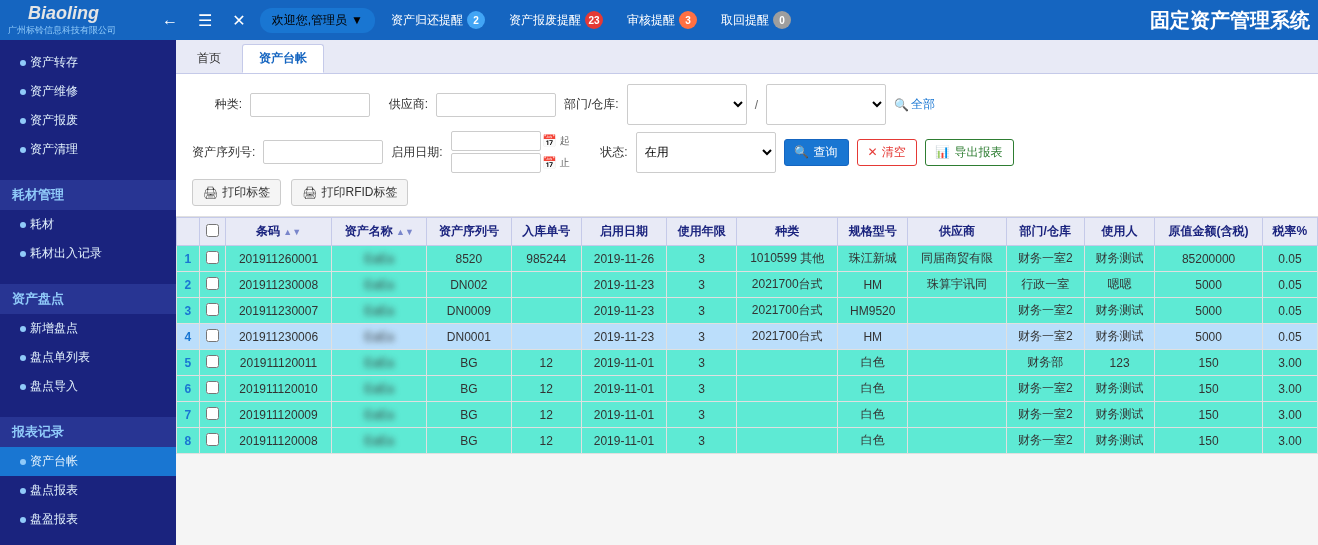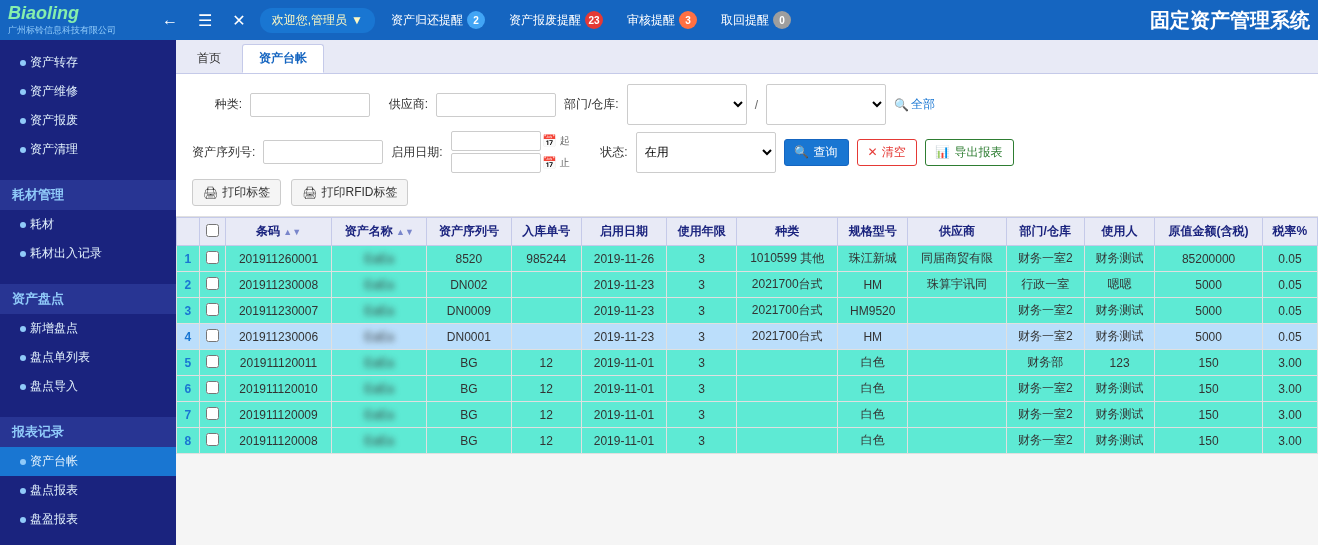--- a/index.html
+++ b/index.html
@@ -14,41 +14,42 @@
       padding: 0 8px;
       gap: 8px;
     }
     .logo-area {
       display: flex;
       flex-direction: column;
       justify-content: center;
       width: 140px;
     }
     .logo-text {
-      color: #86efac;
+      color: #e5e5e5;
       font-size: 18px;
       font-weight: bold;
       font-style: italic;
+      margin-left: 20px;
     }
     .logo-sub {
       color: #90caf9;
       font-size: 9px;
     }
     .topbar-btn {
       background: none;
       border: none;
       color: white;
       cursor: pointer;
       padding: 2px 6px;
       border-radius: 3px;
       font-size: 16px;
     }
     .welcome-btn {
       background: #1976d2;
-      color: #fef9c3;
+      color: #000000;
       border: none;
       padding: 4px 12px;
       border-radius: 12px;
       cursor: pointer;
       display: flex;
       align-items: center;
       gap: 4px;
     }
     .notification-item {
       display: flex;

